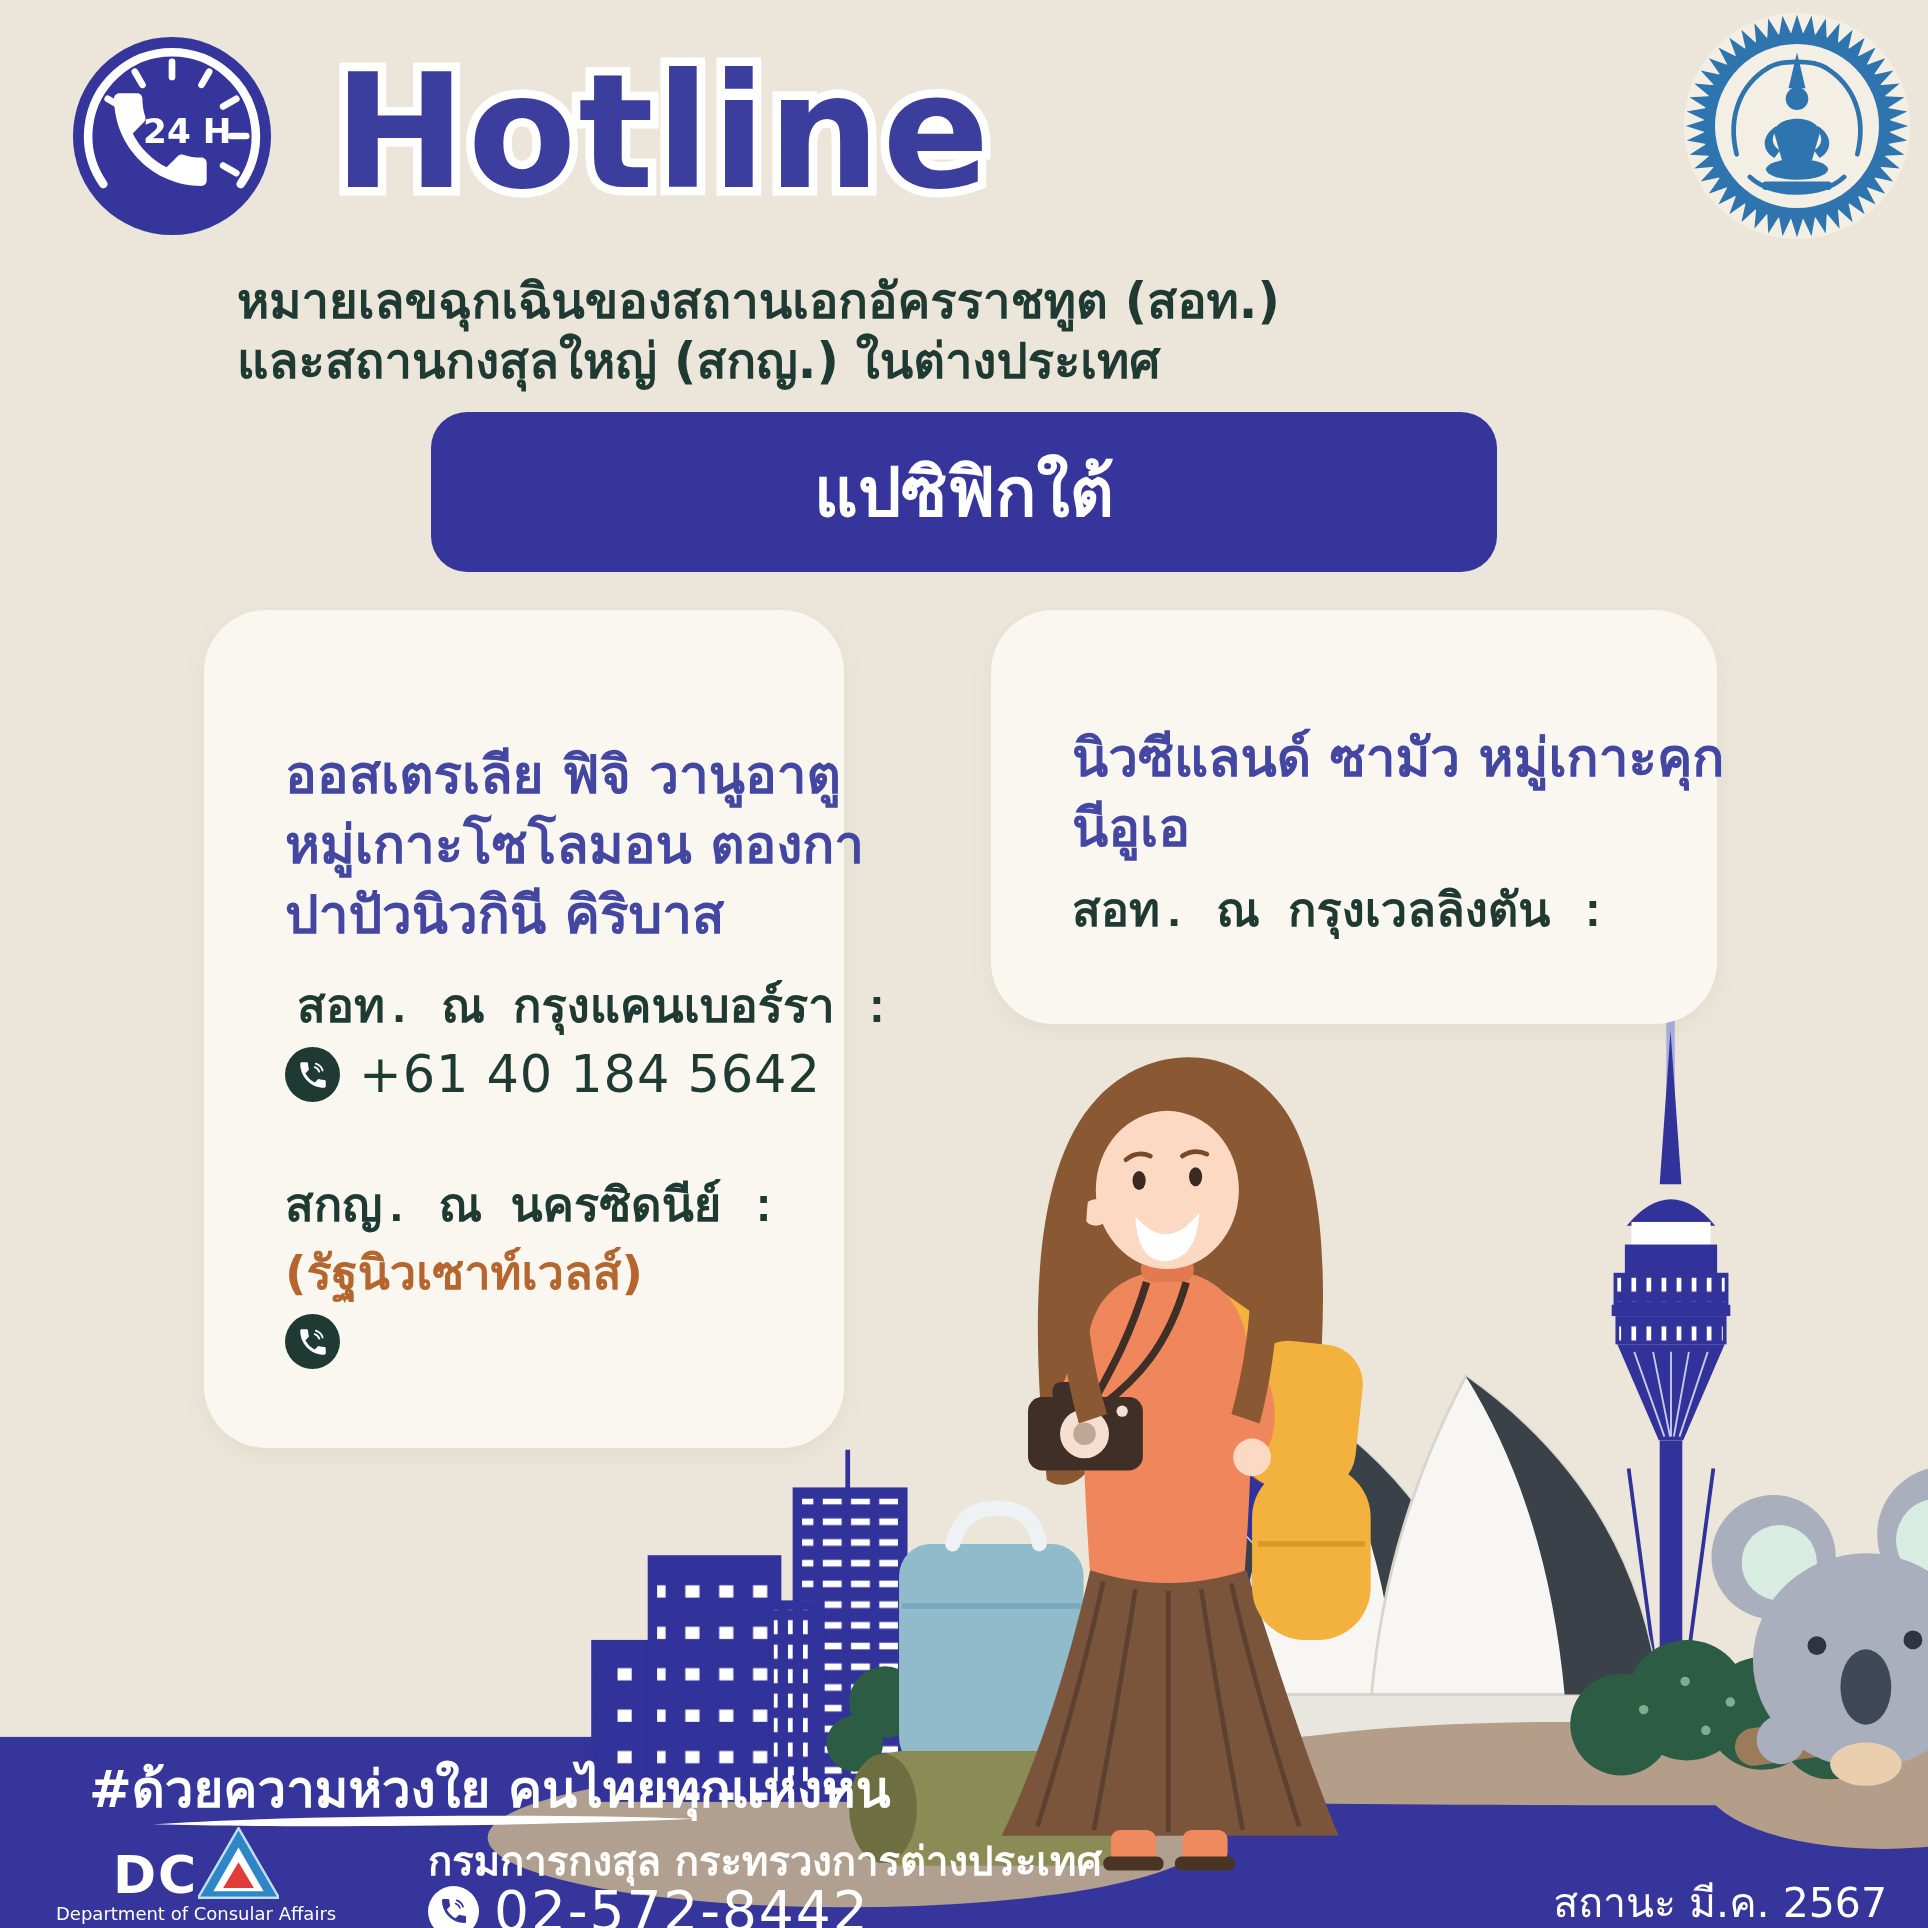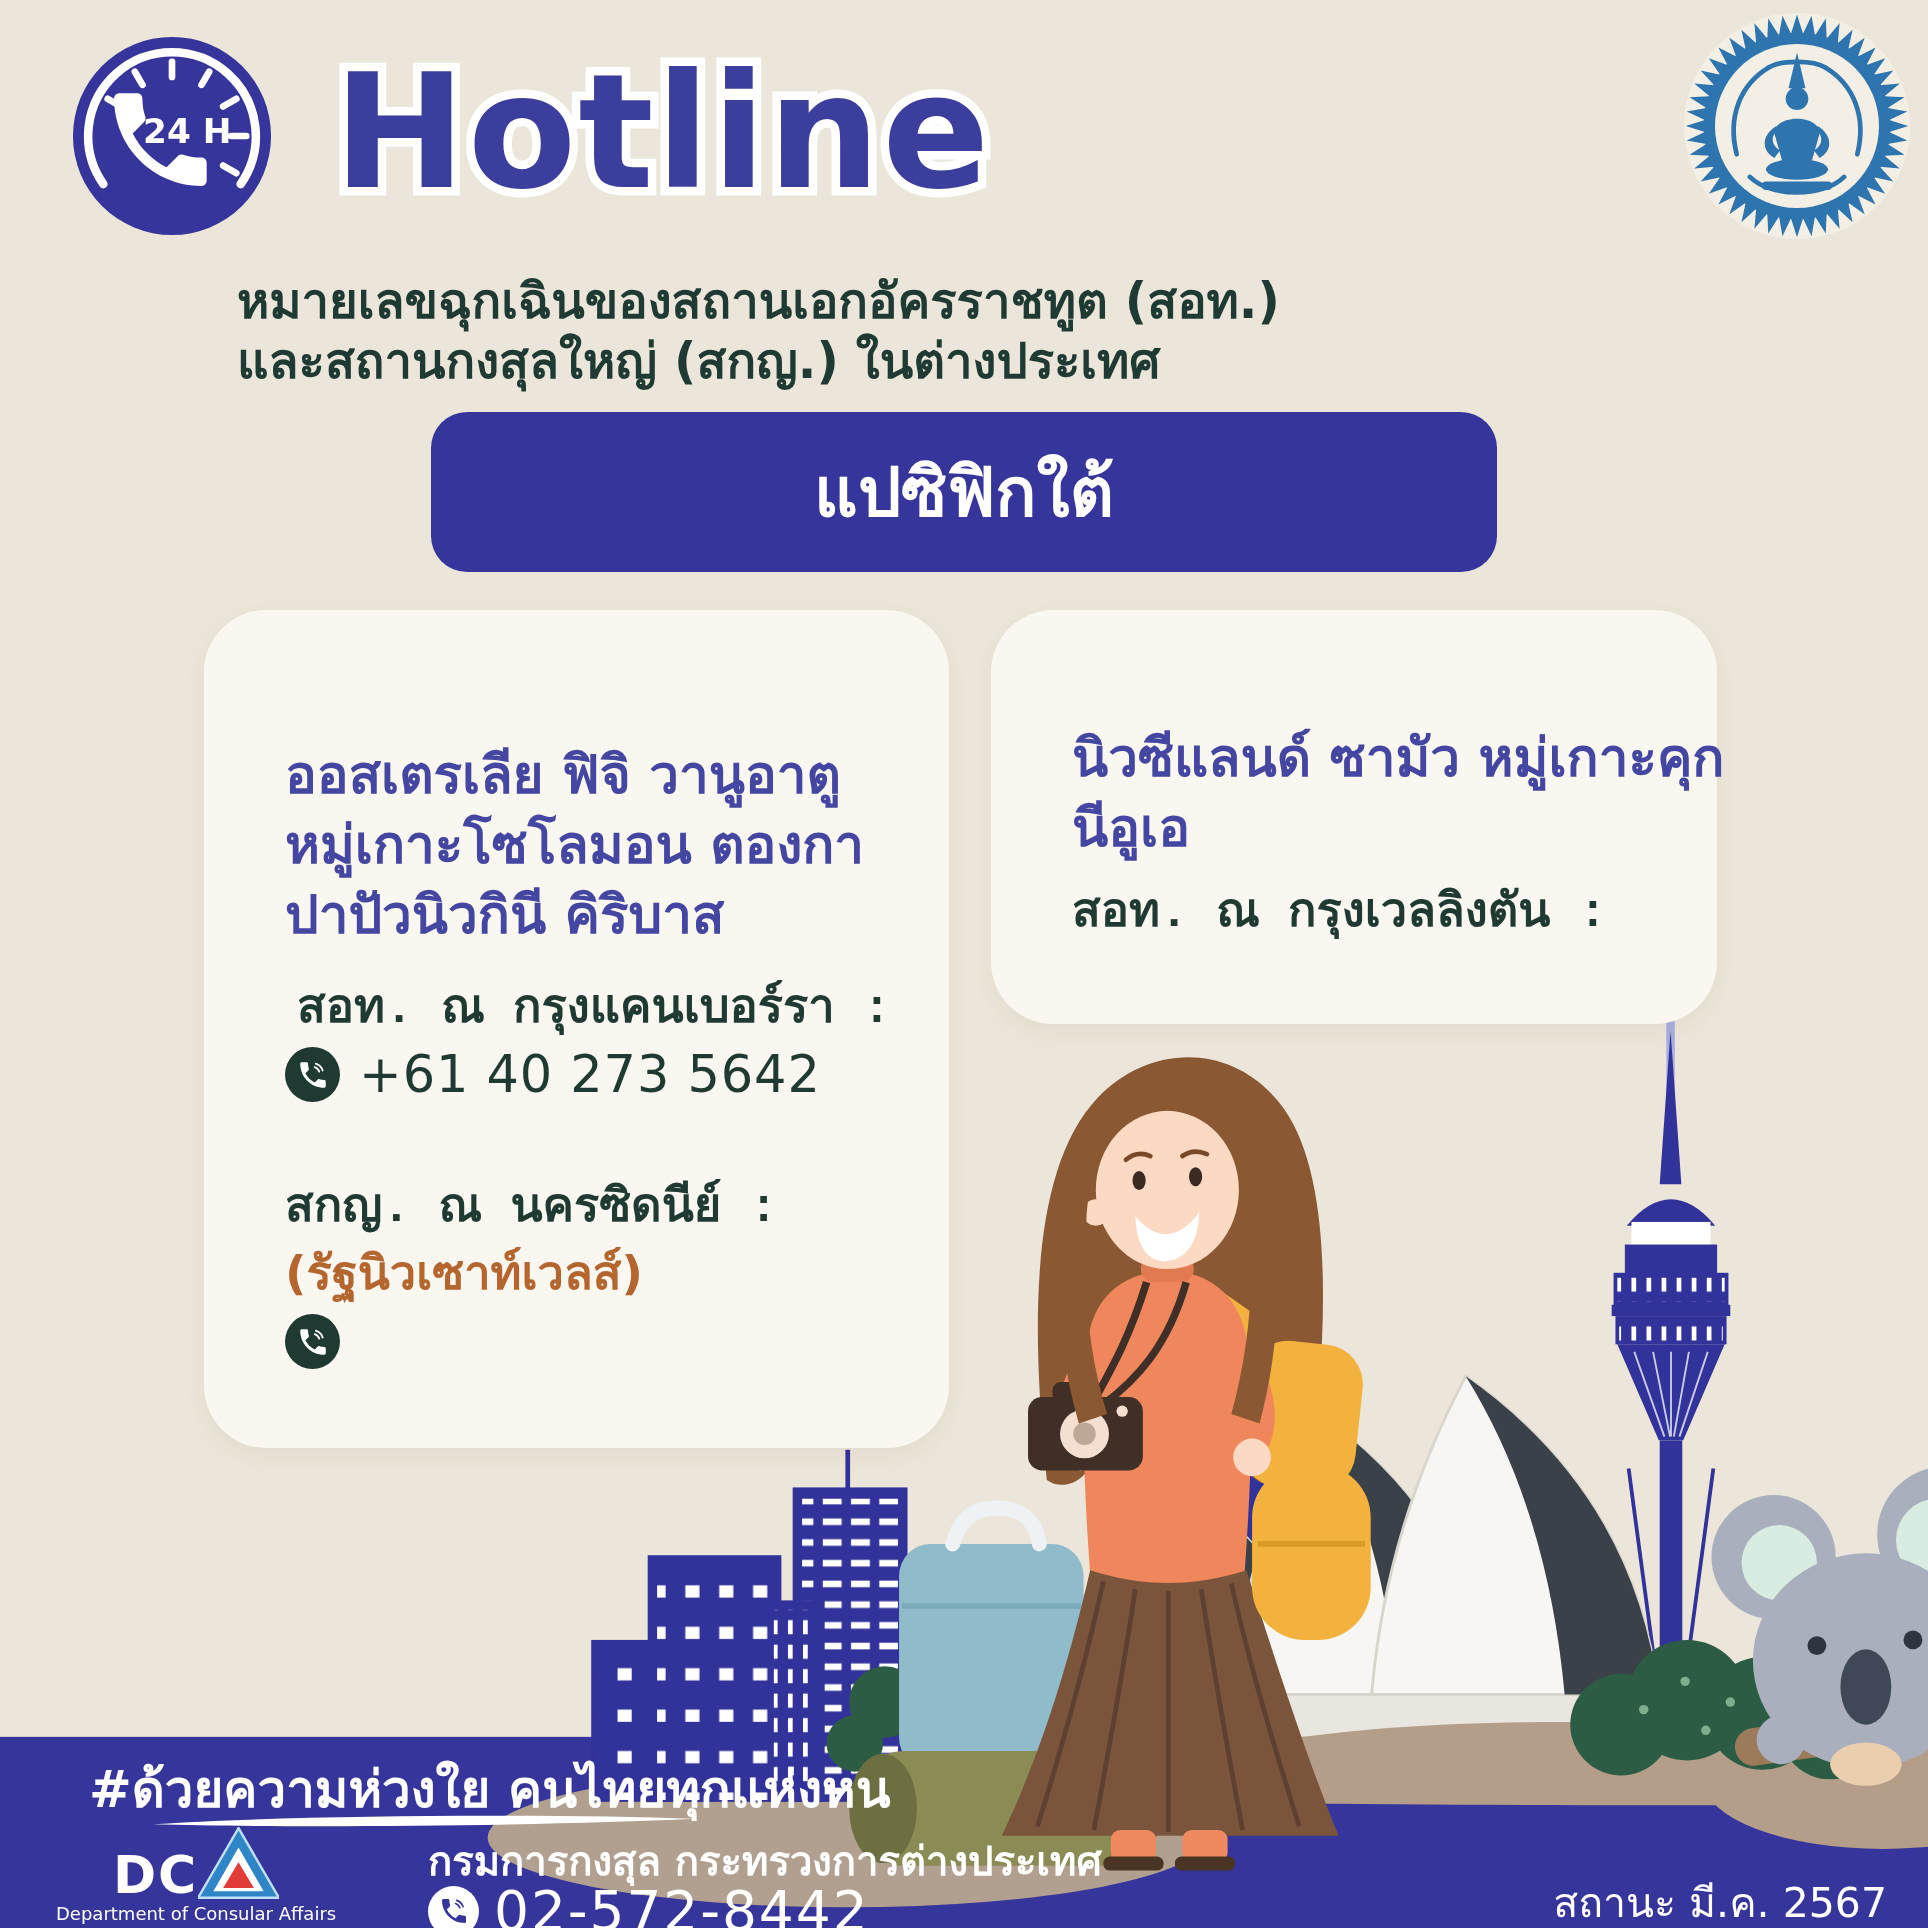--- a/index.html
+++ b/index.html
@@ -12,21 +12,21 @@
           font-size:168px;fill:#3b3e9d;stroke:#ffffff;stroke-width:18px;paint-order:stroke;letter-spacing:2px;}
   .subtitle{position:absolute;left:237px;top:228px;color:#1e3a33;font-weight:bold;font-size:49px;
           line-height:1.22;white-space:nowrap;margin-top:44px;}
   #seal{position:absolute;left:1682px;top:11.3px;width:230px;height:230px;}
   
   .banner{position:absolute;left:431px;top:412px;width:1066px;height:160px;background:#35359b;
           border-radius:36px;display:flex;align-items:center;justify-content:center;}
   .banner span{color:#ffffff;font-size:68px;font-weight:bold;}
   
   .card{position:absolute;background:#faf7f0;border-radius:62px;box-shadow:0 7.5px 24.5px rgba(60,50,20,.05);}
-  #card-left{left:204px;top:610px;width:745px;height:838px;}
+  #card-left{left:204px;top:610px;width:640px;height:838px;}
   #card-right{left:991px;top:610px;width:726px;height:414px;z-index:3;}
   .countries{color:#4347a2;font-size:53px;font-weight:bold;line-height:1.32;white-space:nowrap;}
   .post-label{color:#1e3a33;font-size:47px;font-weight:bold;white-space:nowrap;font-family:Liberation Mono, monospace;}
   .post-note{color:#b5662f;font-size:47px;font-weight:bold;white-space:nowrap;}
   .phone-row{display:flex;align-items:center;gap:19px;}
   .phone-badge{width:55px;height:55px;border-radius:50%;background:#1e3a33;flex:0 0 auto;
           display:flex;align-items:center;justify-content:center;}
   .phone-number{color:#1e3a33;font-size:51px;font-weight:500;letter-spacing:0.9px;white-space:nowrap;}
   .abs{position:absolute;}
   
@@ -279,21 +279,21 @@
       <div>ปาปัวนิวกินี คิริบาส</div>
     </div>
     <div class="post-label abs" style="left:81px;top:358px;margin-left:12px;">สอท. ณ กรุงแคนเบอร์รา :</div>
     <div class="phone-row abs" style="left:81px;top:435px;">
       <span class="phone-badge">
         <svg width="34" height="34" viewBox="0 0 24 24">
           <path fill="#ffffff" d="M6.62 10.79c1.44 2.83 3.76 5.14 6.59 6.59l2.2-2.21c.27-.27.67-.36 1.02-.24 1.12.37 2.33.57 3.57.57.55 0 1 .45 1 1V20c0 .55-.45 1-1 1-9.39 0-17-7.61-17-17 0-.55.45-1 1-1h3.5c.55 0 1 .45 1 1 0 1.25.2 2.45.57 3.57.11.35.03.74-.25 1.02l-2.2 2.2z"></path>
           <path d="M15.5,7 q3,1 4,4 M16.5,4 q4.5,1.5 6,6" fill="none" stroke="#ffffff" stroke-width="1.6" stroke-linecap="round" transform="scale(0.8) translate(1,1)"></path>
         </svg>
       </span>
-      <span class="phone-number">+61 40 273 5642</span>
+      <span class="phone-number">+61 40 184 5642</span>
     </div>
     <div class="post-label abs" style="left:81px;top:557px;">สกญ. ณ นครซิดนีย์ :</div>
     <div class="post-note abs" style="left:81px;top:625px;">(รัฐนิวเซาท์เวลส์)</div>
     <div class="phone-row abs" style="left:81px;top:704px;">
       <span class="phone-badge">
         <svg width="34" height="34" viewBox="0 0 24 24">
           <path fill="#ffffff" d="M6.62 10.79c1.44 2.83 3.76 5.14 6.59 6.59l2.2-2.21c.27-.27.67-.36 1.02-.24 1.12.37 2.33.57 3.57.57.55 0 1 .45 1 1V20c0 .55-.45 1-1 1-9.39 0-17-7.61-17-17 0-.55.45-1 1-1h3.5c.55 0 1 .45 1 1 0 1.25.2 2.45.57 3.57.11.35.03.74-.25 1.02l-2.2 2.2z"></path>
           <path d="M15.5,7 q3,1 4,4 M16.5,4 q4.5,1.5 6,6" fill="none" stroke="#ffffff" stroke-width="1.6" stroke-linecap="round" transform="scale(0.8) translate(1,1)"></path>
         </svg>
       </span>

